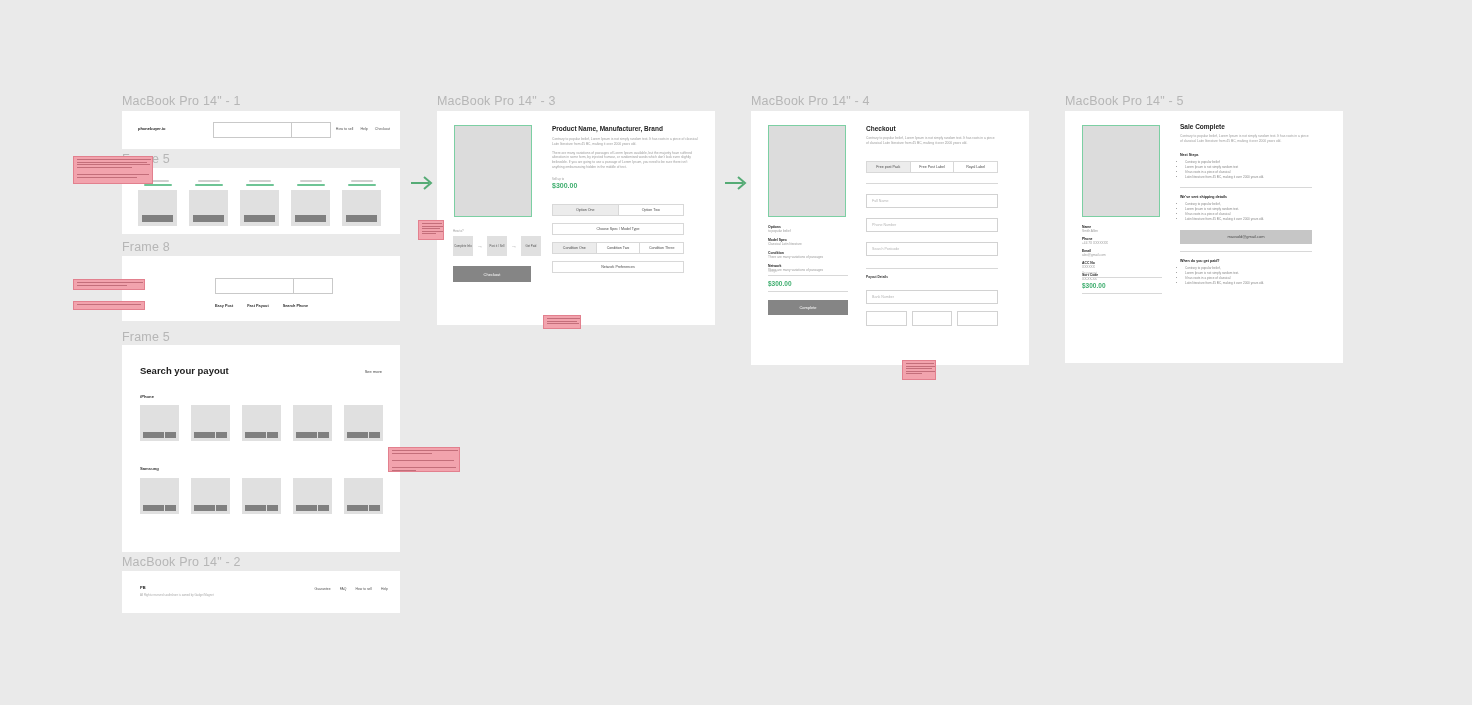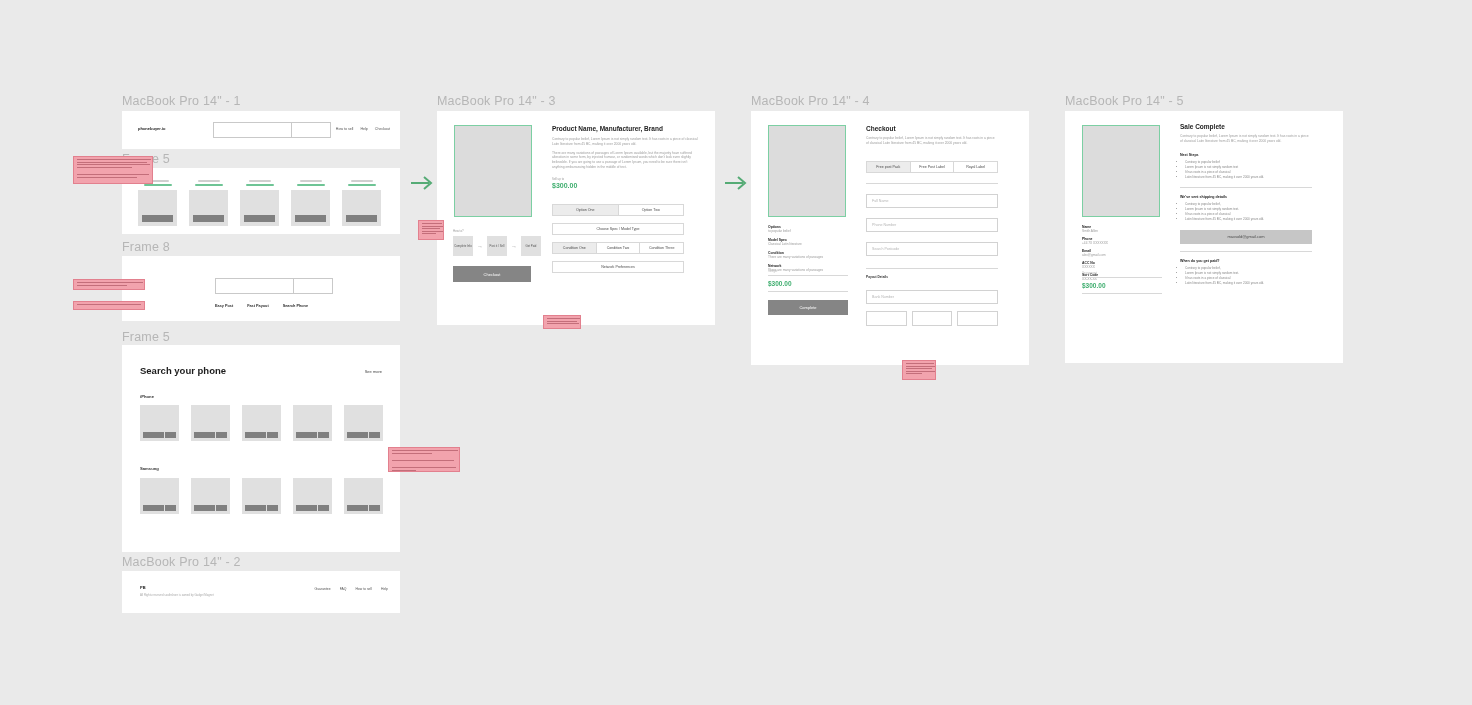--- a/index.html
+++ b/index.html
@@ -145,21 +145,21 @@
     <div style="position:absolute; left:93px; top:22px; width:96px; height:16px; border:1px solid #c9c9c9; background:#fff;"></div>
     <div style="position:absolute; left:171px; top:22px; width:40px; height:16px; border:1px solid #c9c9c9; background:#fff;"></div>
     <div style="position:absolute; left:93px; top:48px; display:flex; gap:14px; font-size:3.8px; font-weight:bold; color:#2b2b2b;">
       <span>Easy Post</span>
       <span>Fast Payout</span>
       <span>Search Phone</span>
     </div>
   </div>
 
   <div class="frame" style="left:122px; top:345px; width:278px; height:207px;">
-    <div style="position:absolute; left:18px; top:20px; font-size:9.5px; font-weight:bold; color:#1c1c1c;">Search your phone</div>
+    <div style="position:absolute; left:18px; top:20px; font-size:9.5px; font-weight:bold; color:#1c1c1c;">Search your payout</div>
     <div style="position:absolute; right:18px; top:24px; font-size:4px; color:#444;">See more</div>
 
     <div style="position:absolute; left:18px; top:49px; font-size:4.2px; font-weight:bold; color:#333;">iPhone</div>
     <div style="position:absolute; left:18px; top:60px; display:flex; gap:12px;">
       <div class="gbox" style="width:39px;height:36px;position:relative;">
         <div class="dbar" style="position:absolute;left:3px;bottom:3px;width:21px;height:6px;"></div>
         <div class="dbar" style="position:absolute;right:3px;bottom:3px;width:11px;height:6px;"></div>
       </div>
       <div class="gbox" style="width:39px;height:36px;position:relative;">
         <div class="dbar" style="position:absolute;left:3px;bottom:3px;width:21px;height:6px;"></div>

